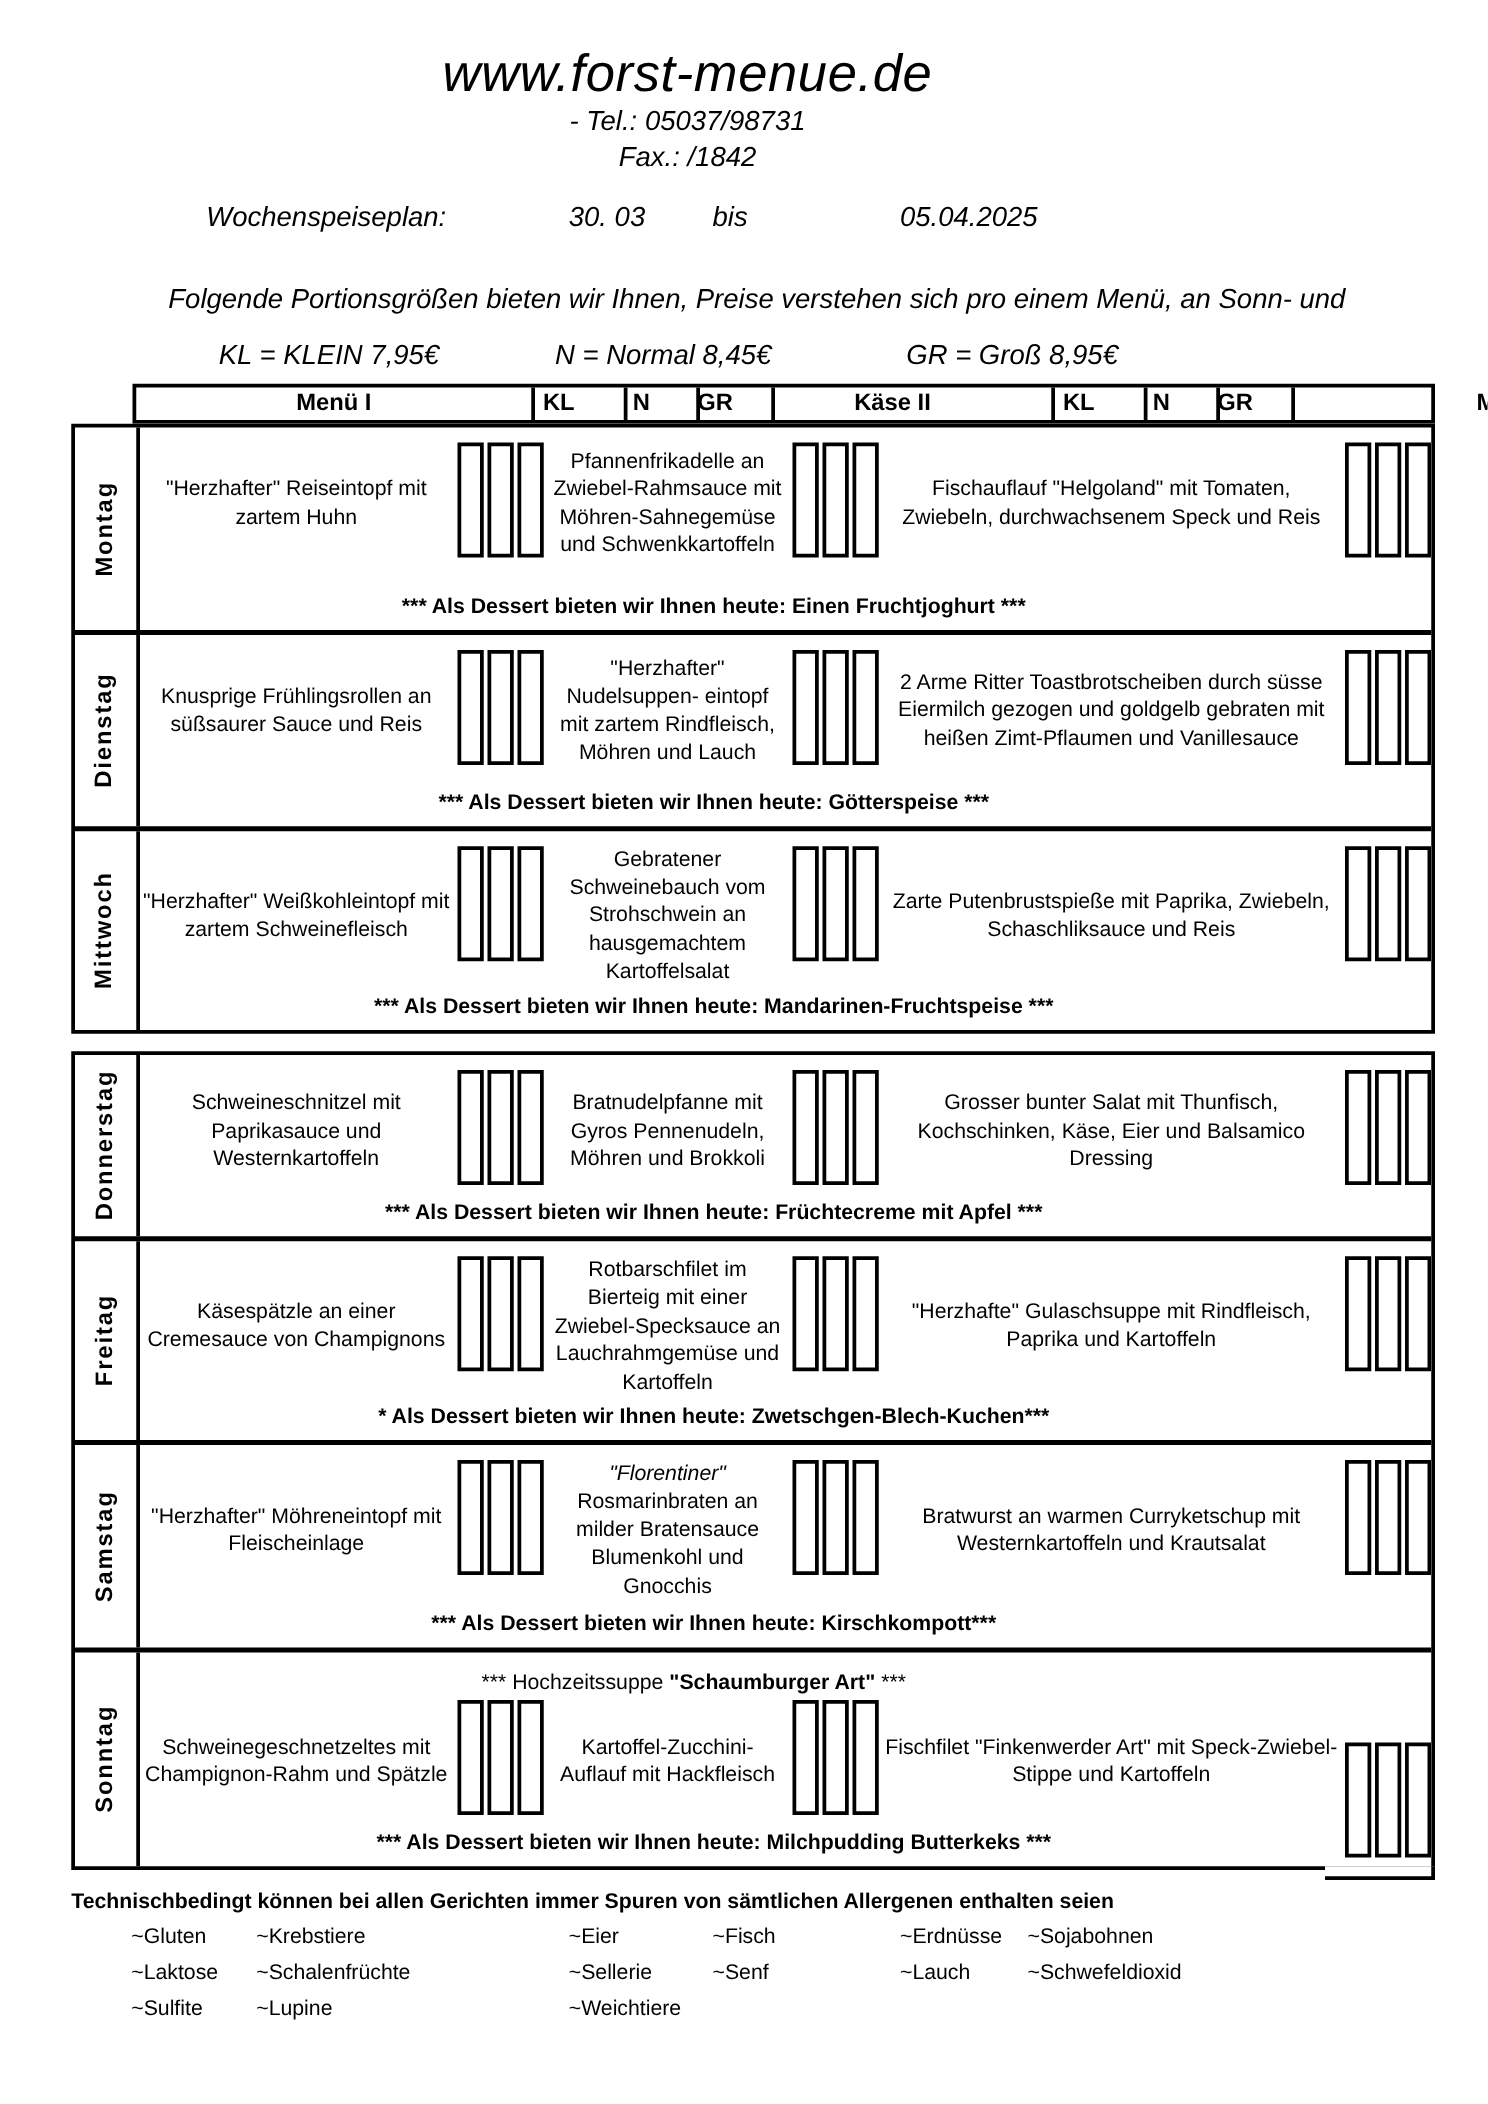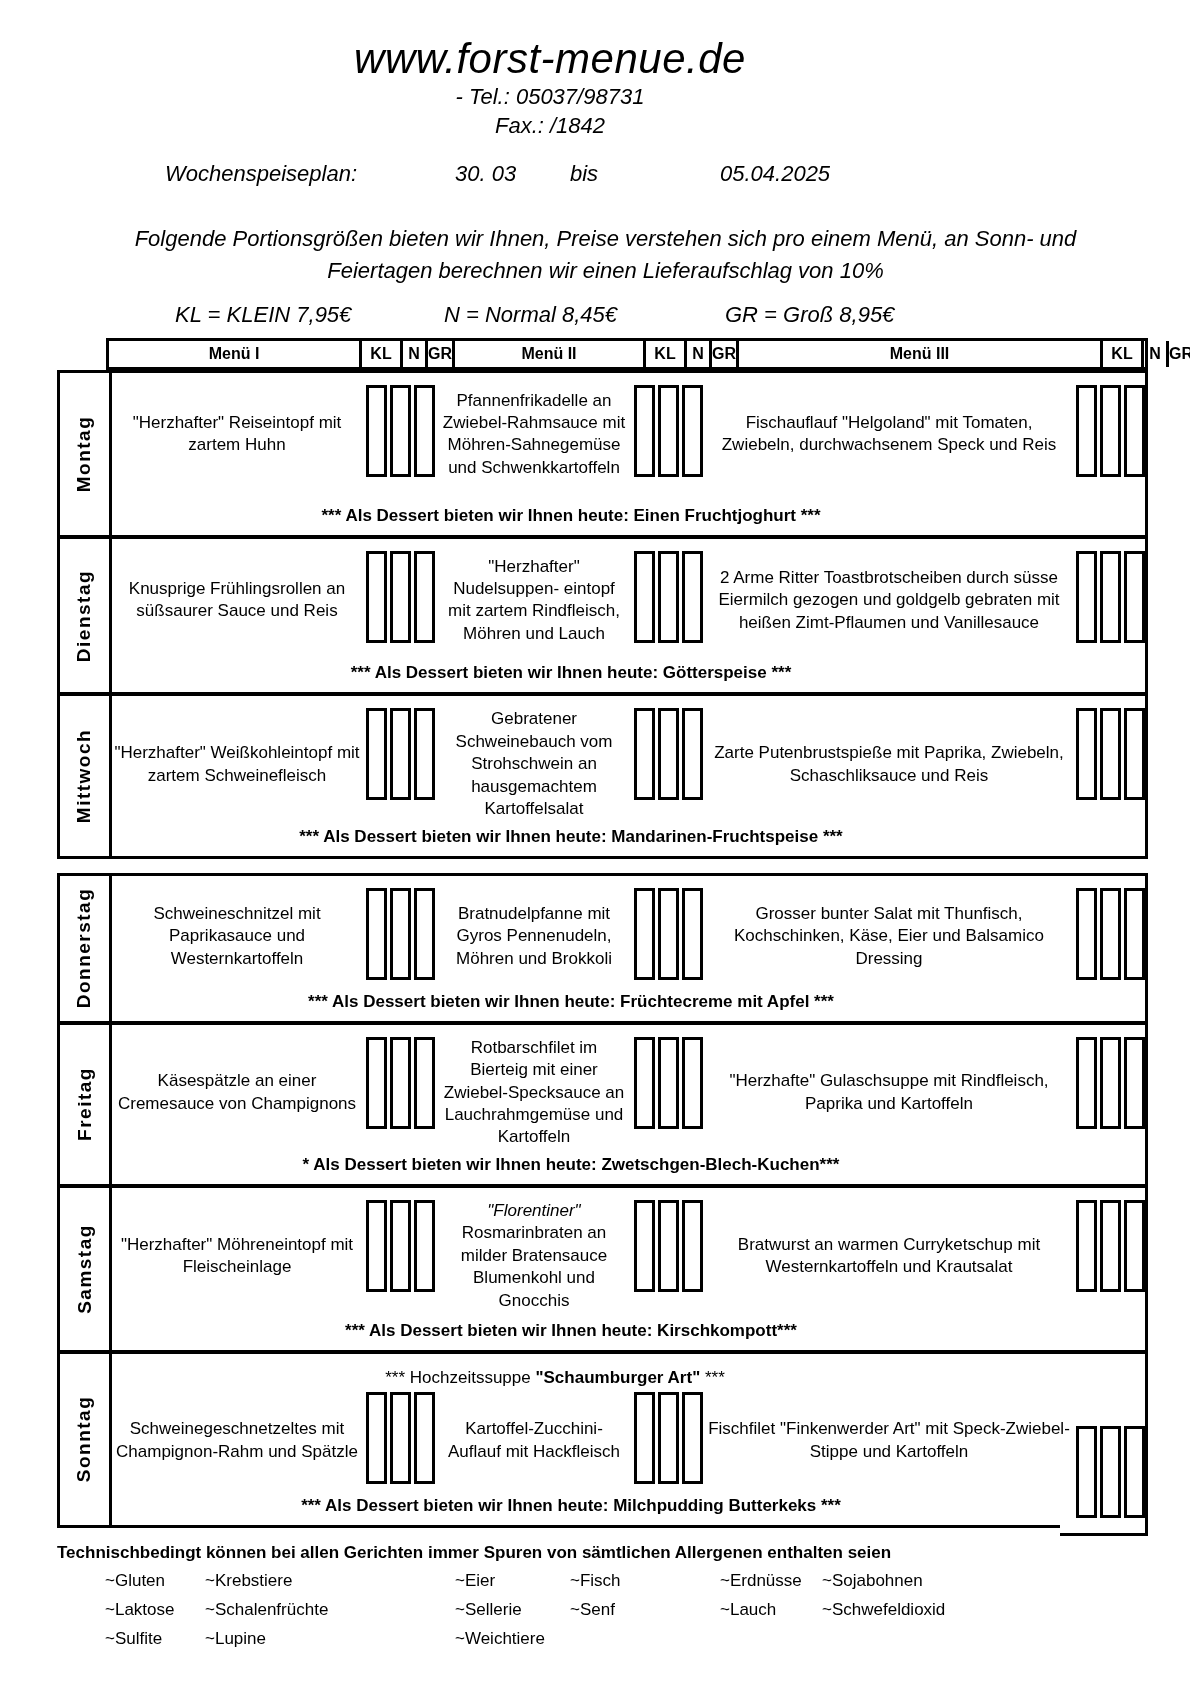--- a/index.html
+++ b/index.html
@@ -33,21 +33,21 @@
   .price-n  { left: 400px; margin-left: 44px; }
   .price-gr { left: 725px; }
 
   
   .menu-table { margin: 8px 0 0 57px; width: 1091px; font-style: normal; }
 
   .thead { margin-left: 49px; width: 1042px; display: flex; border: 3px solid #000; background: #fff; }
   .th {
     border-left: 3px solid #000; flex-shrink: 0;
     display: flex; align-items: center; justify-content: center;
-    font-weight: bold; font-size: 16px; height: 26px;
+    font-weight: bold; font-size: 19px; height: 26px; margin-left: 33px;
   }
   .th:first-child { border-left: none; }
   .th-m1 { width: 250px; }
   .th-m2 { width: 191px; }
   .th-m3 { width: 364px; }
   .th-s1 { width: 41px; }
   .th-s2 { width: 25px; }
   .th-s3 { width: 27px; flex: 0 0 auto; }
   .th-last { flex: 1 1 auto; }
 
@@ -111,37 +111,36 @@
     <div class="contact-line">- Tel.: 05037/98731</div>
     <div class="contact-line">Fax.: /1842</div>
     <div class="plan-row">
       <span class="plan-label">Wochenspeiseplan:</span>
       <span class="plan-from">30. 03</span>
       <span class="plan-sep">bis</span>
       <span class="plan-to">05.04.2025</span>
     </div>
     <div class="intro">
       <span>Folgende Portionsgrößen bieten wir Ihnen, Preise verstehen sich pro einem Menü, an Sonn- und</span><br>
-      <span>Feiertagen berechnen wir einen Lieferaufschlag von 10%</span>
     </div>
     <div class="price-row">
       <span class="price-kl">KL = KLEIN 7,95€</span>
       <span class="price-n">N = Normal 8,45€</span>
       <span class="price-gr">GR = Groß 8,95€</span>
     </div>
   </div>
 
   <div class="menu-table">
 
     <div class="thead">
       <div class="th th-m1">Menü I</div>
       <div class="th th-s1">KL</div>
       <div class="th th-s2">N</div>
       <div class="th th-s3">GR</div>
-      <div class="th th-m2">Menü II</div>
+      <div class="th th-m2">Käse II</div>
       <div class="th th-s1">KL</div>
       <div class="th th-s2">N</div>
       <div class="th th-s3">GR</div>
       <div class="th th-m3">Menü III</div>
       <div class="th th-s1">KL</div>
       <div class="th th-s2">N</div>
       <div class="th th-s3 th-last">GR</div>
     </div>
 
     <div class="block block-a">

